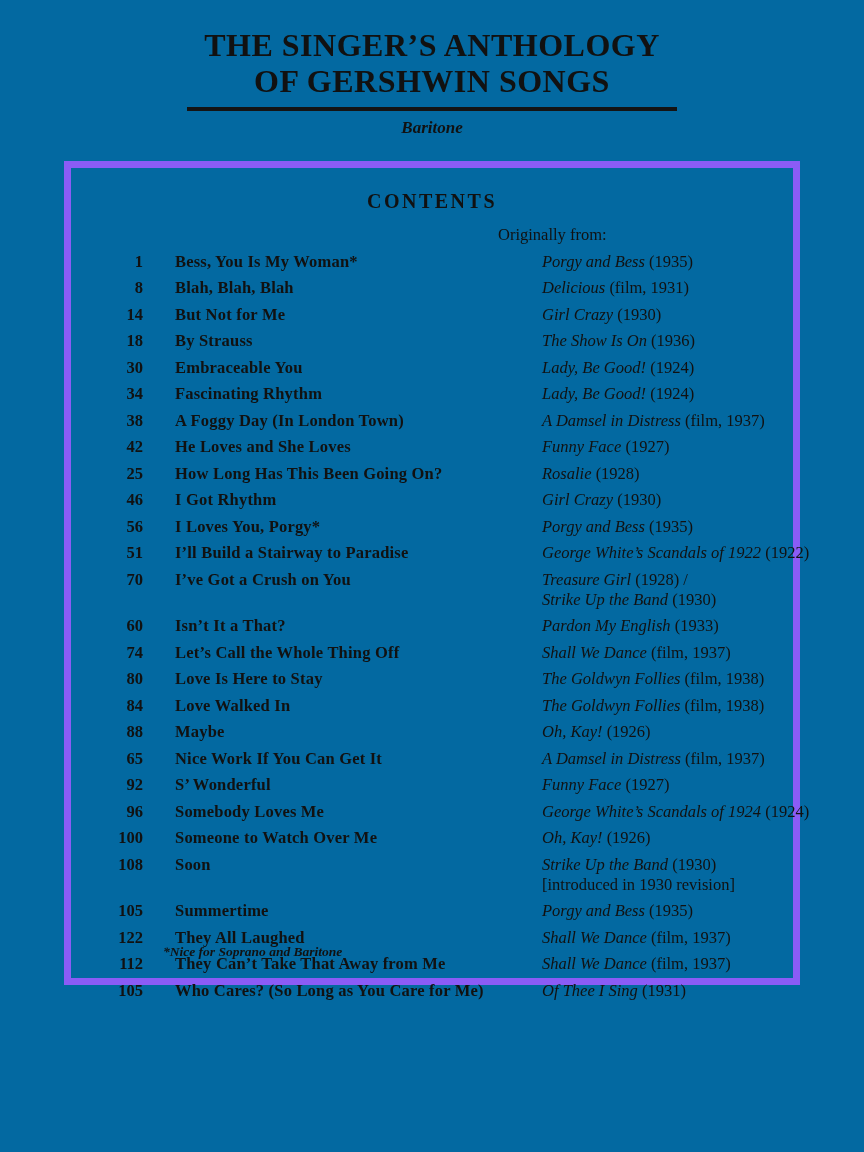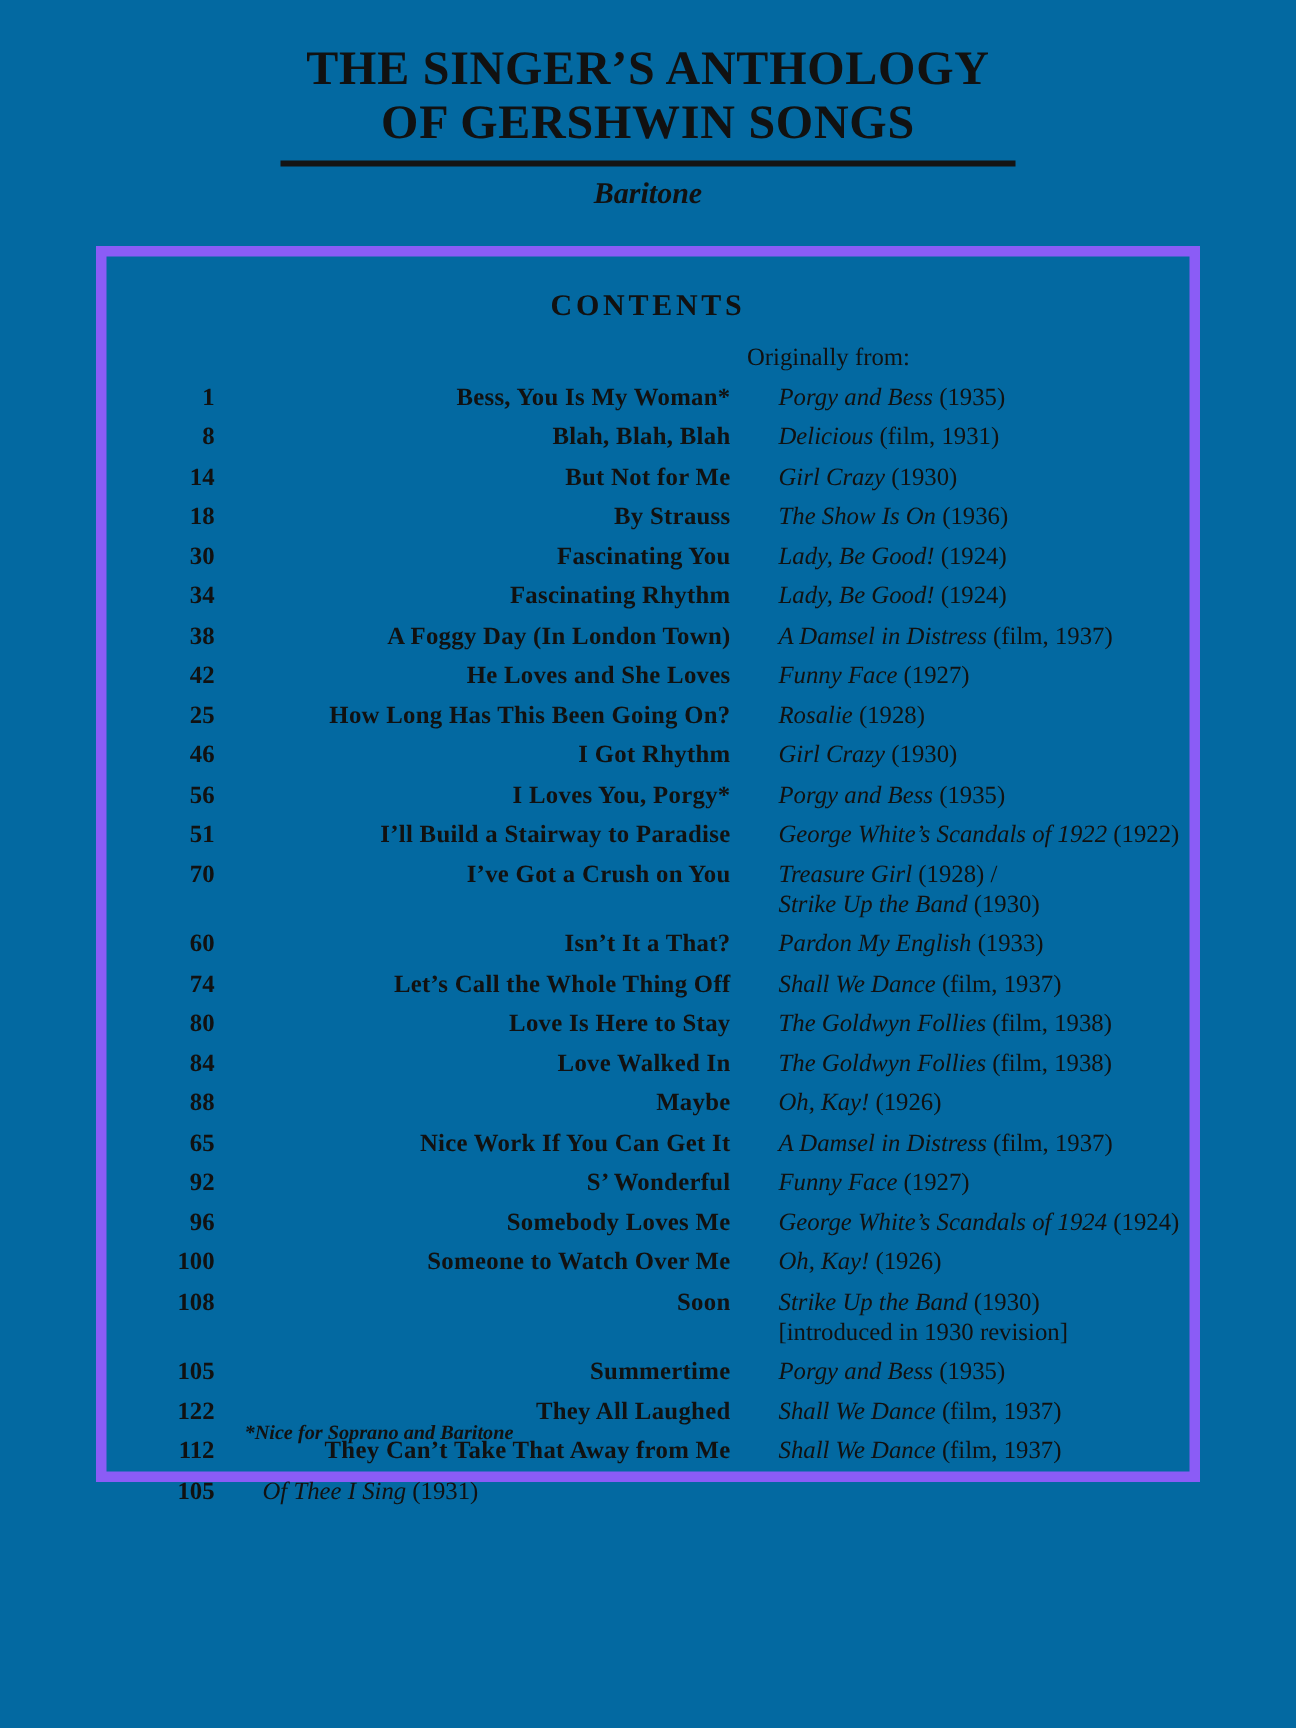--- a/index.html
+++ b/index.html
@@ -27,21 +27,21 @@
     letter-spacing: 0.5px;
     line-height: 1.12;
   }
   .title-rule {
     width: 490px;
     height: 4px;
     background: #141414;
     margin: 7px auto 7px auto;
   }
   .subtitle {
-    font-size: 20px;
+    font-size: 17px;
     font-weight: bold;
     font-style: italic;
   }
   .contents-box {
     position: relative;
     width: 736px;
     height: 824px;
     margin: 23px auto 0 auto;
     border: 7px solid #8b5cf6;
   }
@@ -69,25 +69,24 @@
   }
   .col-page {
     flex: none;
     width: 72px;
     text-align: right;
     font-weight: bold;
   }
   .col-title {
     flex: none;
     width: 335px;
-    margin-left: 9px;
+    margin-left: 32px;
     font-weight: bold;
     white-space: nowrap;
     letter-spacing: 0.2px;
-    text-align: right;
   }
   .col-origin {
     flex: 1;
     white-space: nowrap;
     margin-left: 32px;
   }
   .origin-line .it { font-style: italic; }
   .origin-line .ro { font-style: normal; }
   .footnote {
     position: absolute;
@@ -137,21 +136,21 @@
         </div>
         <div class="row">
           <div class="col-page">18</div>
           <div class="col-title">By Strauss</div>
           <div class="col-origin">
             <div class="origin-line"><span class="it">The Show Is On</span><span class="ro"> (1936)</span></div>
           </div>
         </div>
         <div class="row">
           <div class="col-page">30</div>
-          <div class="col-title">Fascinating You</div>
+          <div class="col-title">Embraceable You</div>
           <div class="col-origin">
             <div class="origin-line"><span class="it">Lady, Be Good!</span><span class="ro"> (1924)</span></div>
           </div>
         </div>
         <div class="row">
           <div class="col-page">34</div>
           <div class="col-title">Fascinating Rhythm</div>
           <div class="col-origin">
             <div class="origin-line"><span class="it">Lady, Be Good!</span><span class="ro"> (1924)</span></div>
           </div>
@@ -293,20 +292,21 @@
         </div>
         <div class="row">
           <div class="col-page">112</div>
           <div class="col-title">They Can’t Take That Away from Me</div>
           <div class="col-origin">
             <div class="origin-line"><span class="it">Shall We Dance</span><span class="ro"> (film, 1937)</span></div>
           </div>
         </div>
         <div class="row">
           <div class="col-page">105</div>
+          <div class="col-title">Who Cares? (So Long as You Care for Me)</div>
           <div class="col-origin">
             <div class="origin-line"><span class="it">Of Thee I Sing</span><span class="ro"> (1931)</span></div>
           </div>
         </div>
       </div>
     <div class="footnote">*Nice for Soprano and Baritone</div>
   </div>
 
 </div>
 

